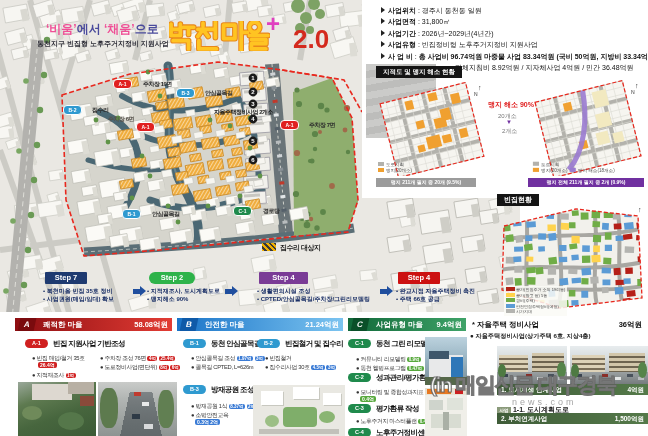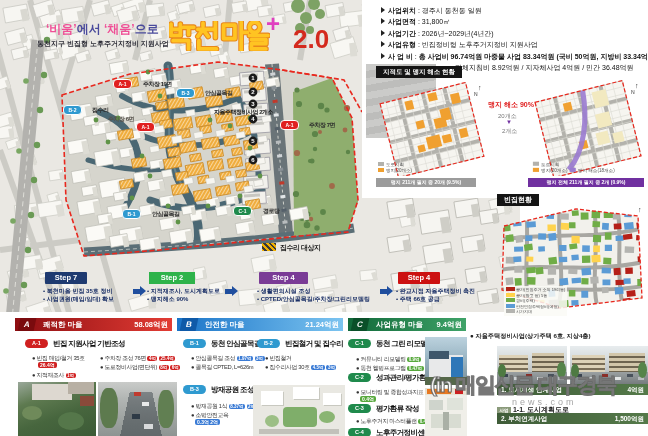--- a/index.html
+++ b/index.html
@@ -808,21 +808,21 @@
       <div style="height:5px;margin-bottom:0.5px;"><span style="display:inline-block;width:9px;height:4px;background:#5b9bd5;vertical-align:top;"></span><span style="font-size:4px;color:#444;vertical-align:top;"> 안전빈집주택정비(예정)</span></div>
       <div style="height:5px;margin-bottom:0.5px;"><span style="display:inline-block;width:9px;height:4px;background:#b4b4b0;vertical-align:top;"></span><span style="font-size:4px;color:#444;vertical-align:top;"> 시가지대</span></div>
     </div>
 
 <div class="abs kr" style="left:45px;top:272px;width:42px;height:12px;background:#1e3a70;color:#fff;font-size:7.5px;line-height:12px;text-align:center;border-radius:1px;">Step 7</div>
 <div class="abs kr" style="left:43px;top:287px;font-size:6px;line-height:8px;color:#1a2f66;">
       <div style="white-space:nowrap;">• 북천마을 빈집 35호 정비</div>
       <div style="white-space:nowrap;">• 사업권원(매입/임대) 확보</div>
     </div>
 
-<div class="abs kr" style="left:149px;top:272px;width:46px;height:12px;background:#2eb34a;color:#fff;font-size:7.5px;line-height:12px;text-align:center;border-radius:0;">Step 2</div>
+<div class="abs kr" style="left:149px;top:272px;width:46px;height:12px;background:#2eb34a;color:#fff;font-size:7.5px;line-height:12px;text-align:center;border-radius:6px;">Step 2</div>
 <div class="abs kr" style="left:147px;top:287px;font-size:6px;line-height:8px;color:#1a2f66;">
       <div style="white-space:nowrap;">• 지적재조사, 도시계획도로</div>
       <div style="white-space:nowrap;">• 맹지해소 90%</div>
     </div>
 
 <div class="abs kr" style="left:259px;top:272px;width:49px;height:12px;background:#7a3b96;color:#fff;font-size:7.5px;line-height:12px;text-align:center;border-radius:1px;">Step 4</div>
 <div class="abs kr" style="left:257px;top:287px;font-size:6px;line-height:8px;color:#1a2f66;">
       <div style="white-space:nowrap;">• 생활편의시설 조성</div>
       <div style="white-space:nowrap;">• CPTED/안심골목길/주차장/그린리모델링</div>
     </div>
@@ -853,20 +853,24 @@
       <div class="abs kr" style="left:28px;top:0;height:13px;line-height:13px;color:#fff;font-size:7.5px;white-space:nowrap;">안전한 마을</div>
       <div class="abs kr" style="right:4px;top:0;height:13px;line-height:13px;color:#fff;font-size:7.5px;">21.24억원</div>
     </div>
 
 <div class="abs" style="left:348px;top:318px;width:118px;height:13px;background:linear-gradient(90deg,#11693a,#3fa368);">
       <div class="abs kr" style="left:4px;top:0;width:16px;height:13px;background:#0a5029;color:#fff;font-size:8px;line-height:13px;text-align:center;transform:skewX(-12deg);">C</div>
       <div class="abs kr" style="left:28px;top:0;height:13px;line-height:13px;color:#fff;font-size:7.5px;white-space:nowrap;">사업유형 마을</div>
       <div class="abs kr" style="right:4px;top:0;height:13px;line-height:13px;color:#fff;font-size:7.5px;">9.4억원</div>
     </div>
 
+<div class="abs" style="left:470px;top:318px;width:178px;height:13px;background:#fff;">
+      <div class="abs kr" style="left:2px;top:0;line-height:13px;color:#111;font-size:7.5px;white-space:nowrap;">* 자율주택 정비사업</div>
+      <div class="abs kr" style="right:6px;top:0;line-height:13px;color:#111;font-size:7.5px;">36억원</div>
+    </div>
 
 <div class="abs kr" style="left:25px;top:339px;width:23px;height:9px;background:#d02020;border-radius:5px;color:#fff;font-size:5.5px;line-height:9px;text-align:center;">A-1</div>
 <div class="abs kr" style="left:53px;top:339px;font-size:7.5px;color:#101010;white-space:nowrap;letter-spacing:-0.6px;">빈집 지원사업 기반조성</div>
 <div class="abs" style="left:32px;top:354px;font-size:5.8px;color:#333;white-space:nowrap;letter-spacing:-0.3px;">● 빈집 매입/철거 35호</div>
 <div class="abs kr" style="left:38px;top:362px;background:#d02020;color:#fff;font-size:5px;border-radius:2px;padding:0 2px;">26.4억</div>
 <div class="abs" style="left:32px;top:371px;font-size:5.8px;color:#333;white-space:nowrap;letter-spacing:-0.3px;">● 지적재조사<span class="kr" style="display:inline-block;background:#d02020;color:#fff;font-size:4.5px;border-radius:2px;padding:0 1.5px;margin-left:1.5px;letter-spacing:0;">1억</span></div>
 <div class="abs" style="left:100px;top:354px;font-size:5.8px;color:#333;white-space:nowrap;letter-spacing:-0.3px;">● 주차장 조성 76면<span class="kr" style="display:inline-block;background:#d02020;color:#fff;font-size:4.5px;border-radius:2px;padding:0 1.5px;margin-left:1.5px;letter-spacing:0;">4억</span><span class="kr" style="display:inline-block;background:#d02020;color:#fff;font-size:4.5px;border-radius:2px;padding:0 1.5px;margin-left:1.5px;letter-spacing:0;">25.4억</span></div>
 <div class="abs" style="left:100px;top:363px;font-size:5.8px;color:#333;white-space:nowrap;letter-spacing:-0.3px;">● 도로정비사업(면단위)<span class="kr" style="display:inline-block;background:#d02020;color:#fff;font-size:4.5px;border-radius:2px;padding:0 1.5px;margin-left:1.5px;letter-spacing:0;">8억</span><span class="kr" style="display:inline-block;background:#d02020;color:#fff;font-size:4.5px;border-radius:2px;padding:0 1.5px;margin-left:1.5px;letter-spacing:0;">6억</span></div>
 
 <div class="abs" style="left:18px;top:382px;width:78px;height:54px;background:linear-gradient(160deg,#9aa89a 0%,#5e7a50 30%,#47663e 60%,#3c5a36 100%);overflow:hidden;">

